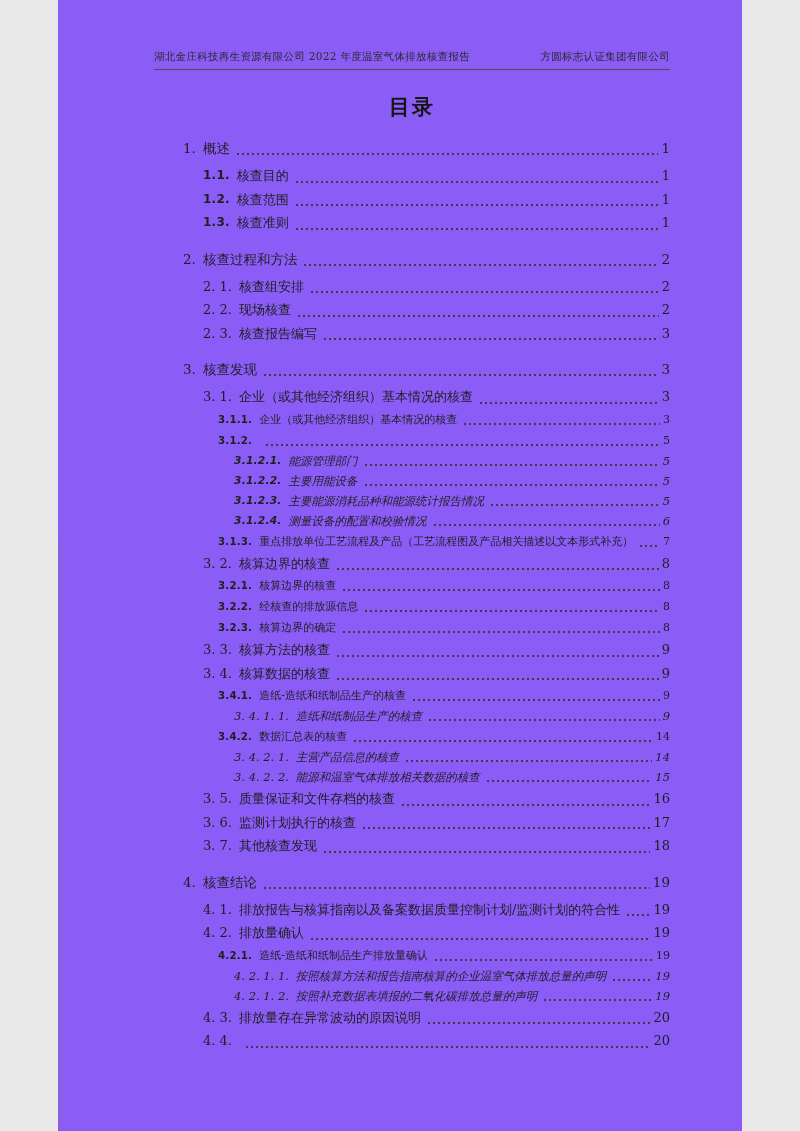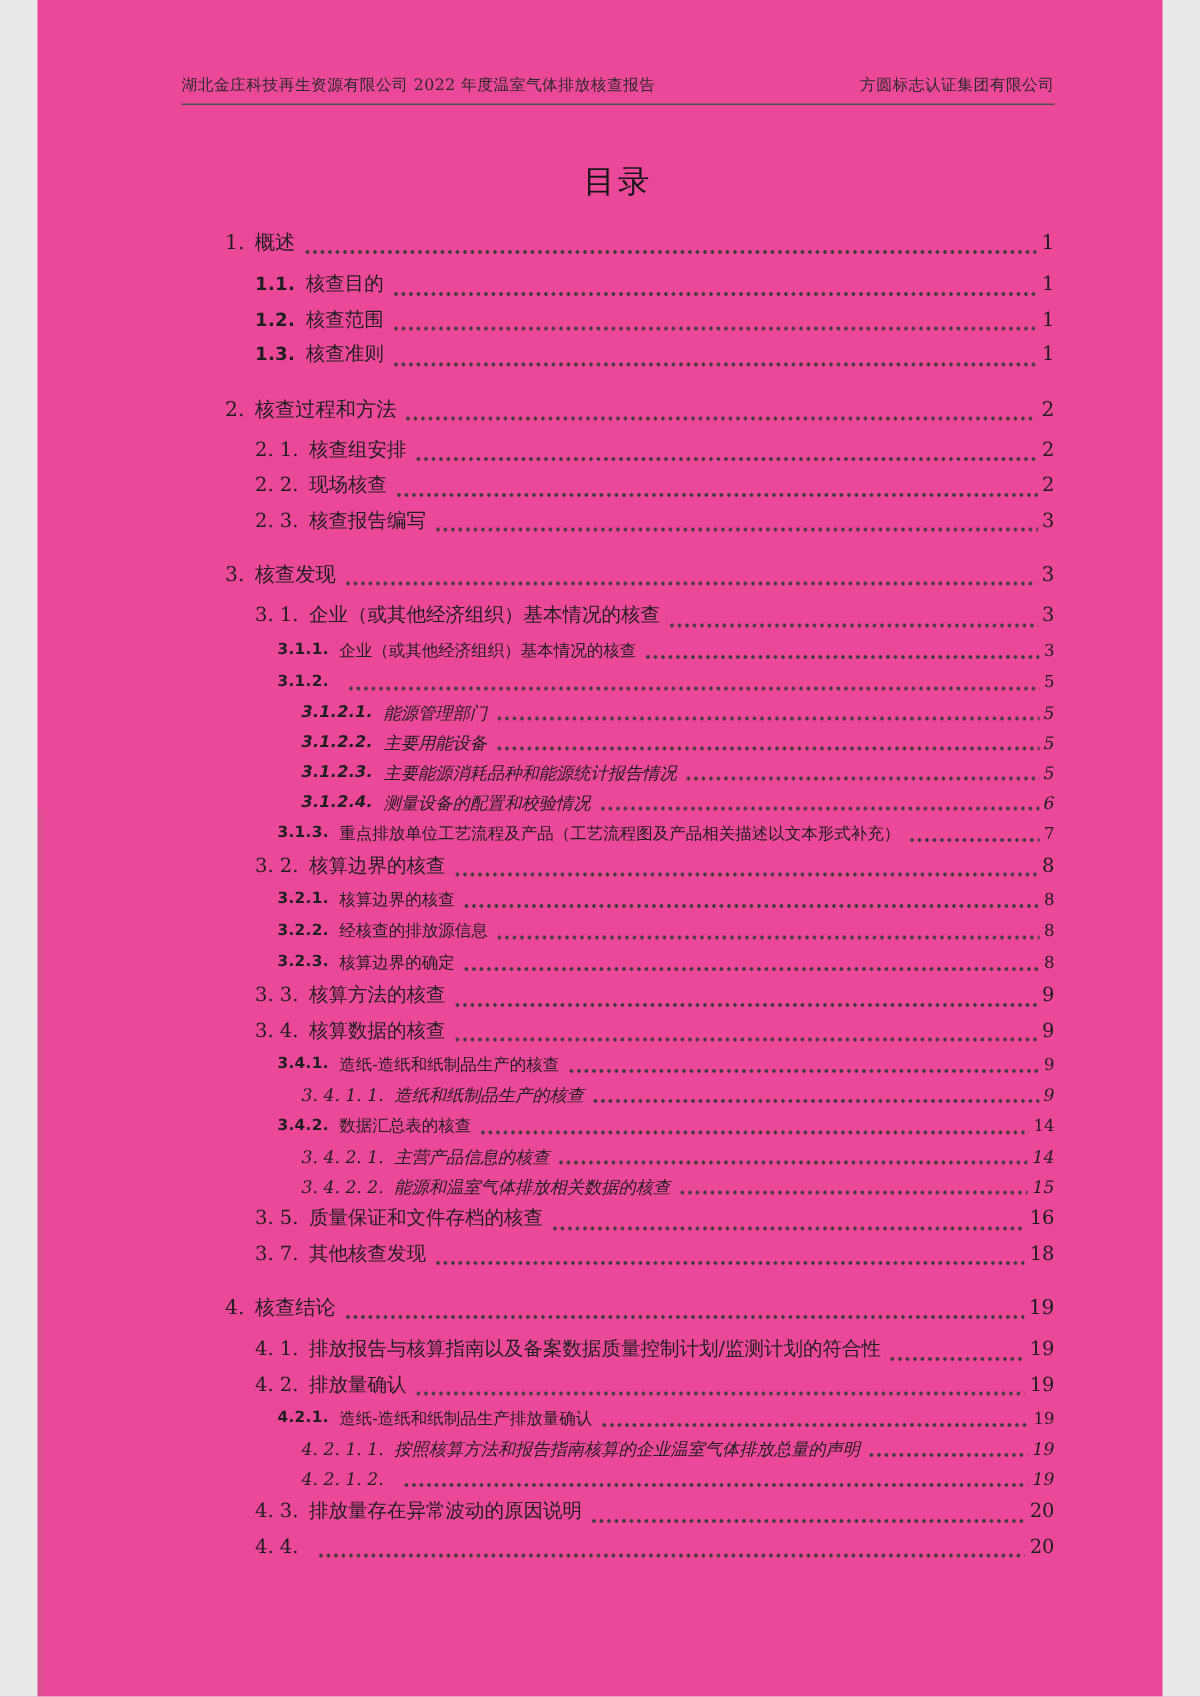--- a/index.html
+++ b/index.html
@@ -1,21 +1,21 @@
 <!DOCTYPE html>
 <html><head>
 <meta charset="utf-8">
 <style>
   html, body { margin: 0; padding: 0; background: #e9e9e9; }
   .page {
     position: relative;
-    width: 750px;
+    width: 684px;
     height: 1131px;
     margin: 0 auto;
-    background: #ec4899;
+    background: #8b5cf6;
     color: #1f1f1f;
     font-family: "DejaVu Serif", "Liberation Serif", serif;
     box-sizing: border-box;
     padding: 50px 72px 0 96px;
     overflow: hidden;
   }
   .scan-edge {
     position: absolute;
     left: 0; top: 540px; bottom: 0;
     width: 7px;
@@ -27,24 +27,24 @@
     justify-content: space-between;
     align-items: flex-end;
     font-size: 10.5px;
     letter-spacing: 0.3px;
     color: #2b2b2b;
     border-bottom: 1px solid #4f4f4f;
     padding-bottom: 5px;
   }
   .title {
     font-size: 21px;
-    font-weight: normal;
+    font-weight: bold;
     text-align: center;
     letter-spacing: 2px;
-    margin: 37px 0 0 0;
+    margin: 23px 0 0 0;
     color: #161616;
   }
   .toc { margin-top: 15px; }
   .row { display: flex; align-items: flex-end; }
   .num { white-space: pre; margin-right: 7px; }
   .num.b {
     font-family: "DejaVu Sans", "Liberation Sans", sans-serif;
     font-weight: 700;
     font-size: 0.93em;
     letter-spacing: 0.2px;
@@ -248,20 +248,26 @@
         <span class="leader"></span>
         <span class="pageno">15</span>
       </div>
       <div class="row lvl2">
         <span class="num">3. 5.</span>
         <span class="label">质量保证和文件存档的核查</span>
         <span class="leader"></span>
         <span class="pageno">16</span>
       </div>
       <div class="row lvl2">
+        <span class="num">3. 6.</span>
+        <span class="label">监测计划执行的核查</span>
+        <span class="leader"></span>
+        <span class="pageno">17</span>
+      </div>
+      <div class="row lvl2">
         <span class="num">3. 7.</span>
         <span class="label">其他核查发现</span>
         <span class="leader"></span>
         <span class="pageno">18</span>
       </div>
       <div class="row lvl1">
         <span class="num">4.</span>
         <span class="label">核查结论</span>
         <span class="leader"></span>
         <span class="pageno">19</span>
@@ -285,20 +291,21 @@
         <span class="pageno">19</span>
       </div>
       <div class="row lvl4">
         <span class="num">4. 2. 1. 1.</span>
         <span class="label">按照核算方法和报告指南核算的企业温室气体排放总量的声明</span>
         <span class="leader"></span>
         <span class="pageno">19</span>
       </div>
       <div class="row lvl4">
         <span class="num">4. 2. 1. 2.</span>
+        <span class="label">按照补充数据表填报的二氧化碳排放总量的声明</span>
         <span class="leader"></span>
         <span class="pageno">19</span>
       </div>
       <div class="row lvl2">
         <span class="num">4. 3.</span>
         <span class="label">排放量存在异常波动的原因说明</span>
         <span class="leader"></span>
         <span class="pageno">20</span>
       </div>
       <div class="row lvl2">

